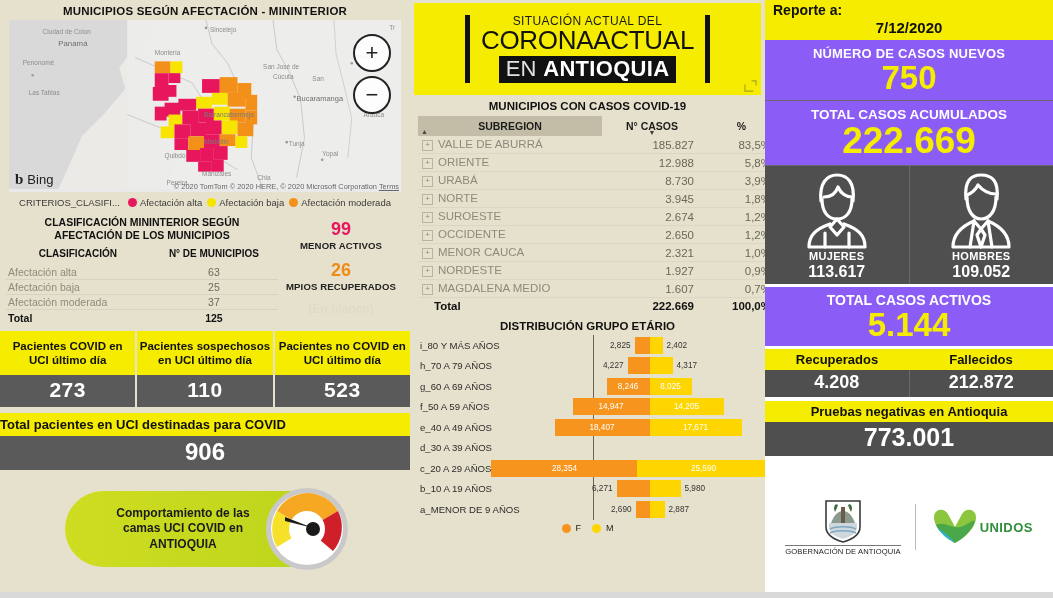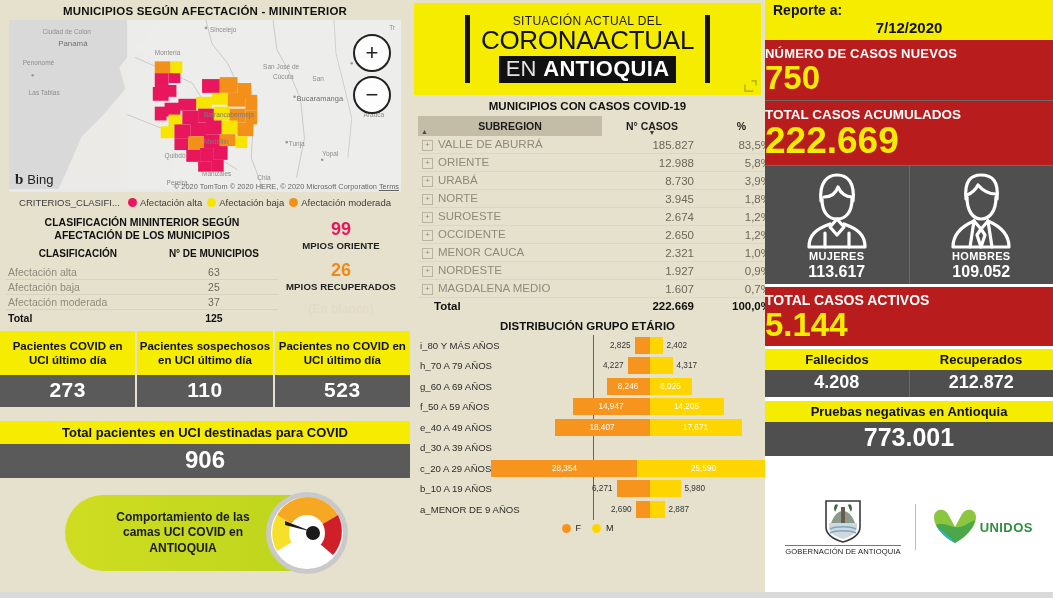--- a/index.html
+++ b/index.html
@@ -72,22 +72,22 @@
   .uci-head{
     background:#f5ec00;color:#111;font-weight:bold;font-size:11.5px;line-height:1.22;
     padding:4px 2px 4px 2px;height:44px;box-sizing:border-box;
     display:flex;align-items:center;justify-content:center;
   }
   .uci-val{
     background:#5a5a5a;color:#fff;font-weight:bold;font-size:21px;
     padding:3px 0 5px 0;letter-spacing:.5px;
   }
   .uci-total-head{
-    background:#f5ec00;color:#111;font-weight:bold;font-size:13px;text-align:center;
-    padding:4px 0;margin-top:14px;
+    background:#f5ec00;color:#111;font-weight:bold;font-size:13px;
+    padding:4px 0;margin-top:6px;
   }
   .uci-total-val{
     background:#5a5a5a;color:#fff;font-weight:bold;font-size:24px;text-align:center;
     padding:2px 0 4px 0;
   }
   .pill-wrap{flex:1;display:flex;align-items:center;justify-content:center;padding-bottom:10px;}
   .pill{
     position:relative;width:280px;height:76px;border-radius:38px;
     background:linear-gradient(90deg,#cfdd21 0%,#c4d81e 55%,#b9d41c 100%);
     display:flex;align-items:center;
@@ -156,21 +156,21 @@
   .inval{font-size:8.2px;color:#fff;padding:0 3px;white-space:nowrap;}
   .outval{font-size:8.2px;color:#333;padding:0 4px;white-space:nowrap;}
   .axis{position:absolute;left:50%;top:0;bottom:0;width:1px;background:#6b6450;}
   .pyr-legend{display:flex;align-items:center;justify-content:center;gap:5px;margin-top:4px;font-size:9px;color:#222;}
 
   
   .col-right{width:288px;height:598px;background:#fff;position:relative;display:flex;flex-direction:column;}
   .rep-head{background:#f5ec00;padding:2px 8px 4px 8px;}
   .rep-lab{font-weight:bold;font-size:14px;color:#111;}
   .rep-date{text-align:center;font-weight:bold;font-size:15px;color:#111;padding-top:1px;}
-  .dark{background:#b91c1c;color:#fff;}
+  .dark{background:#8b5cf6;color:#fff;text-align:center;}
   .nuevos-lab{font-weight:bold;font-size:13px;letter-spacing:.2px;padding:6px 0 0 0;}
   .nuevos-val{font-weight:bold;font-size:33px;color:#f5ec00;line-height:1.05;padding-bottom:4px;}
   .acum-lab{font-weight:bold;font-size:13.5px;padding:6px 0 0 0;}
   .acum-val{font-weight:bold;font-size:37px;color:#f5ec00;line-height:1.05;padding-bottom:5px;}
   .gender-row{display:flex;background:#4f4f4f;border-top:1px solid #6a6a6a;}
   .gcell{flex:1;text-align:center;padding:4px 0 3px 0;}
   .gcell + .gcell{border-left:1px solid #6a6a6a;}
   .gicon{height:80px;display:flex;align-items:center;justify-content:center;}
   .glab{font-weight:bold;font-size:11px;color:#fff;letter-spacing:.3px;}
   .gval{font-weight:bold;font-size:16px;color:#fff;padding-top:1px;}
@@ -353,21 +353,21 @@
             <tr class="total">
               <td class="l">Total</td>
               <td class="r">125</td>
             </tr>
           </tbody>
         </table>
       </div>
 
       <div class="class-right">
         <div class="big-pink">99</div>
-        <div class="sub-lab">MPIOS ORIENTE</div>
+        <div class="sub-lab">MENOR ACTIVOS</div>
         <div class="big-orange">26</div>
         <div class="sub-lab">MPIOS RECUPERADOS</div>
         <div class="blank-txt">(En blanco)</div>
       </div>
     </div>
 
     <div class="uci-zone">
       <div class="uci-row">
         <div class="uci-cell">
           <div class="uci-head">Pacientes COVID en UCI último día</div>
@@ -692,22 +692,22 @@
         <div class="gval">109.052</div>
       </div>
     </div>
 
     <div class="dark" style="margin-top:3px">
       <div class="activos-lab">TOTAL CASOS ACTIVOS</div>
       <div class="activos-val">5.144</div>
     </div>
 
     <div class="two-head">
+      <div>Recuperados</div>
       <div>Fallecidos</div>
-      <div>Recuperados</div>
     </div>
     <div class="two-val">
       <div>4.208</div>
       <div>212.872</div>
     </div>
 
     <div class="neg-head">Pruebas negativas en Antioquia</div>
     <div class="neg-val">773.001</div>
 
     <div class="logos">

